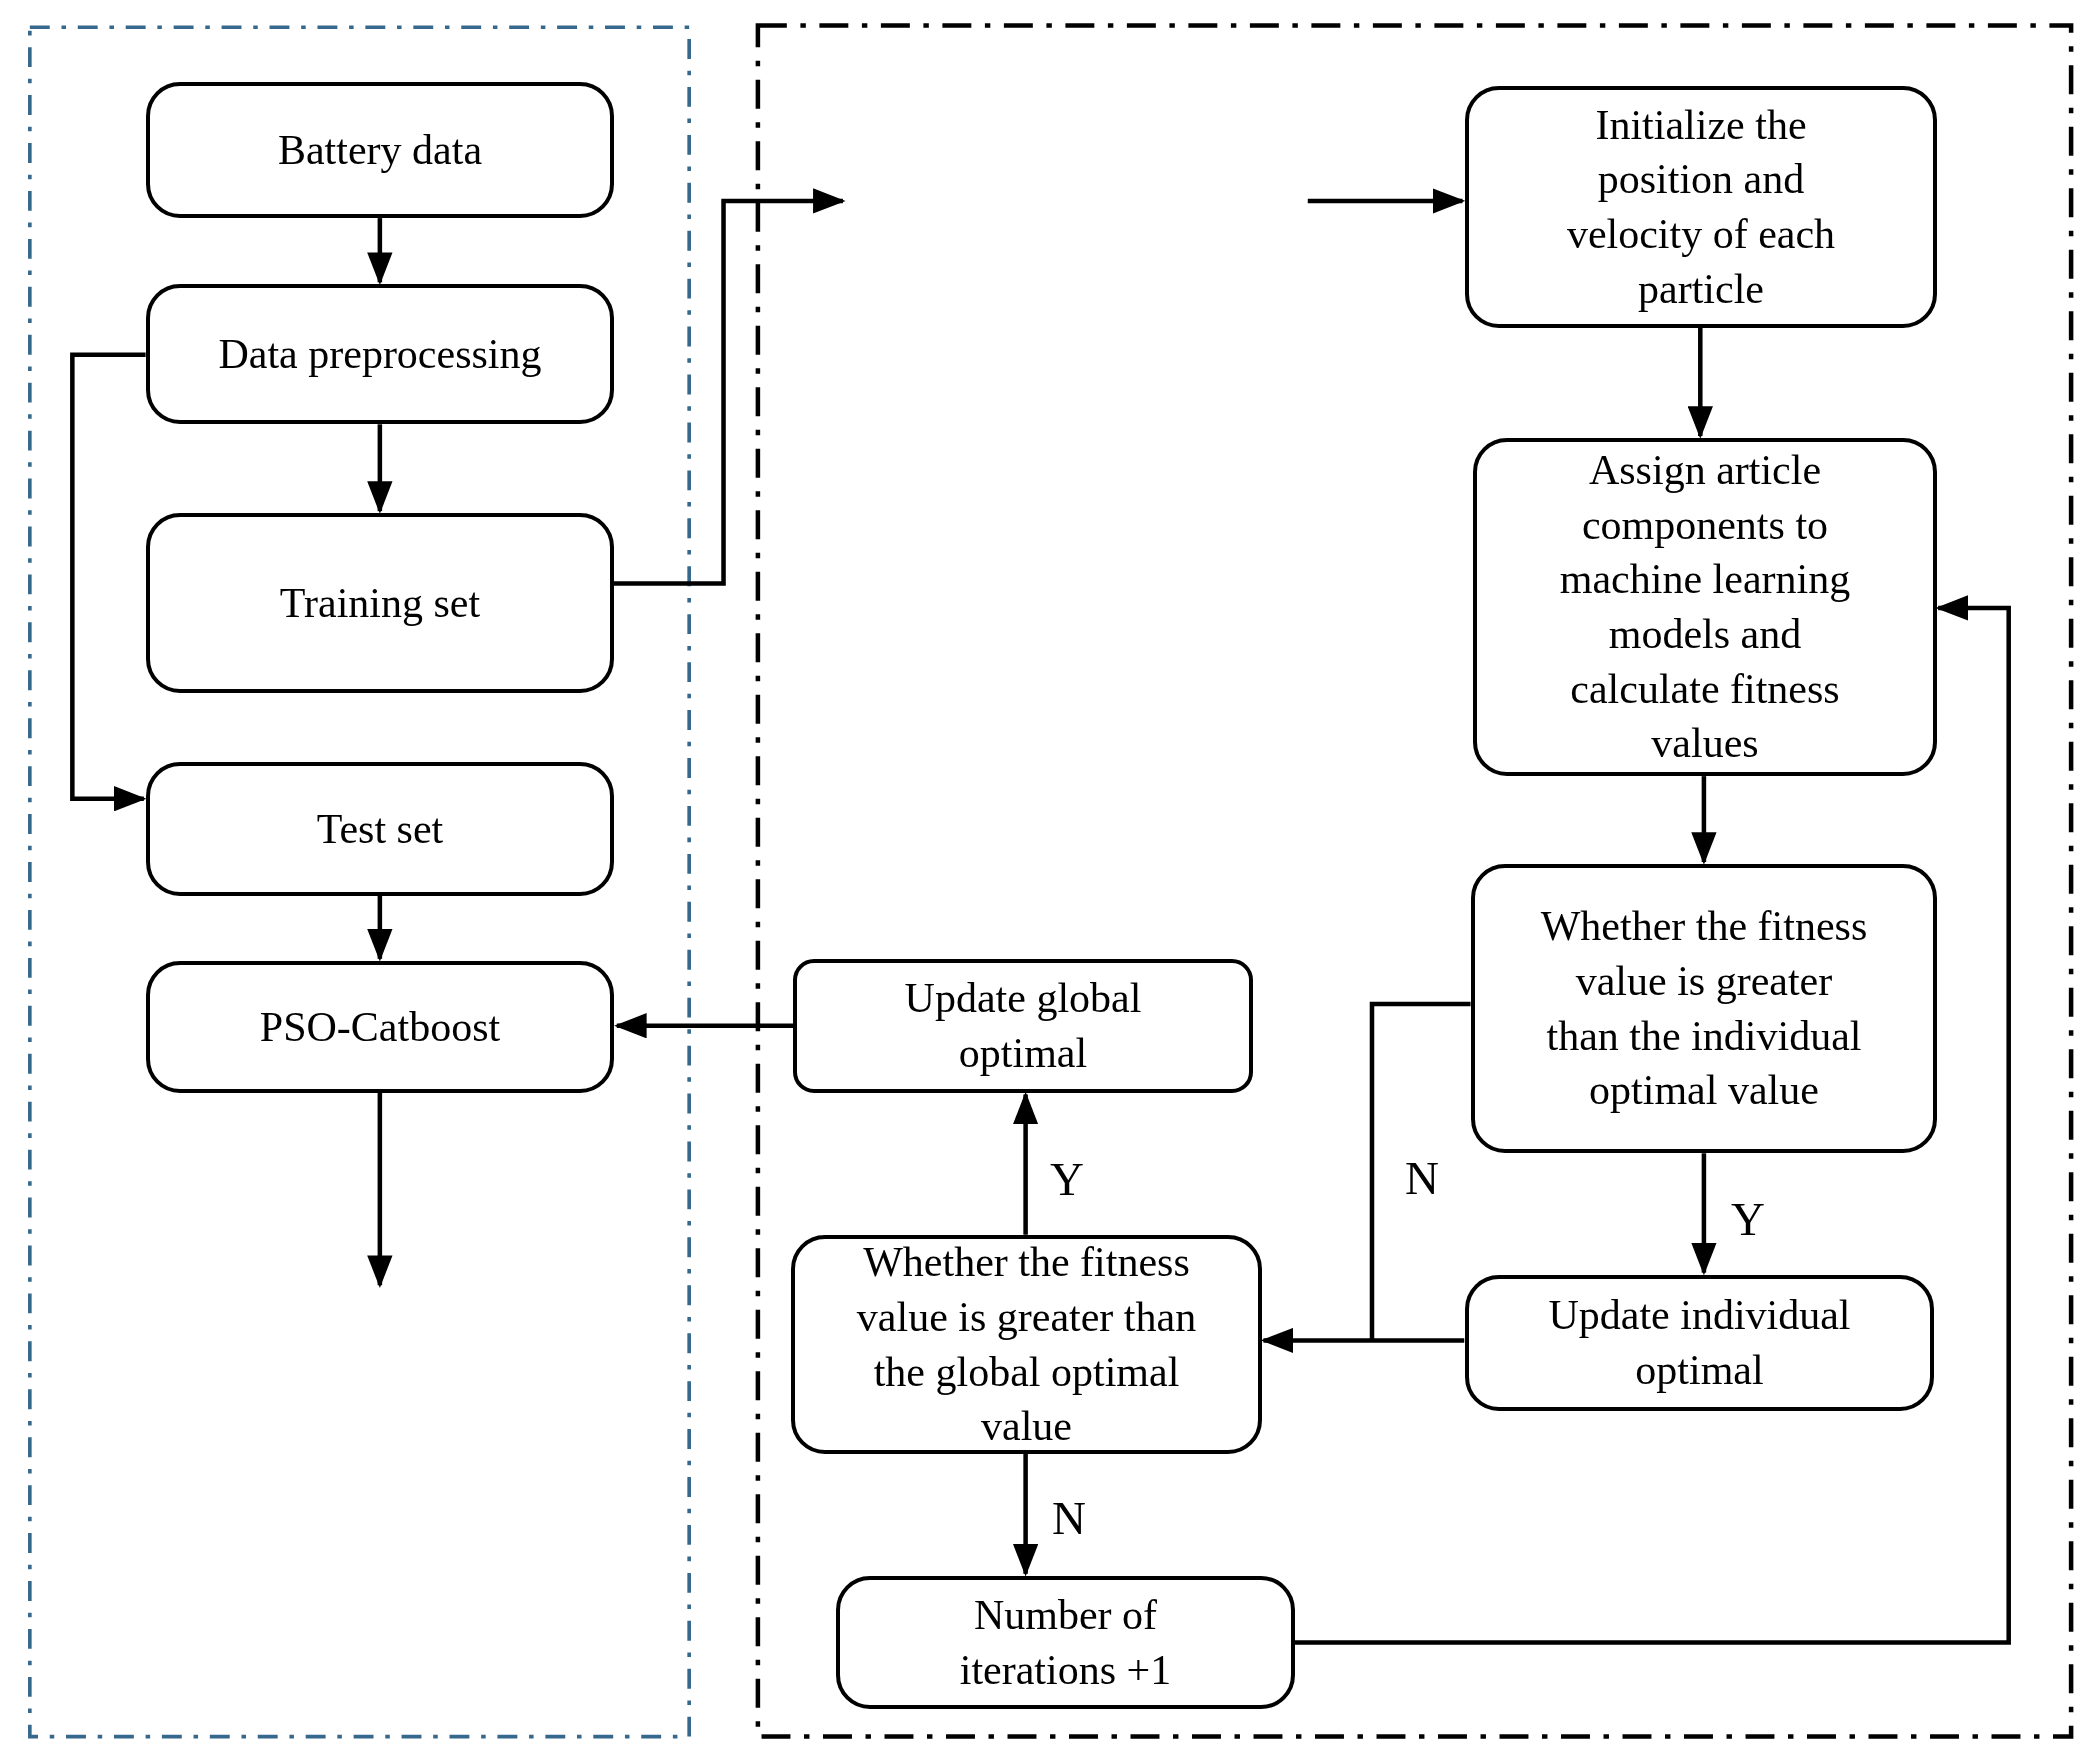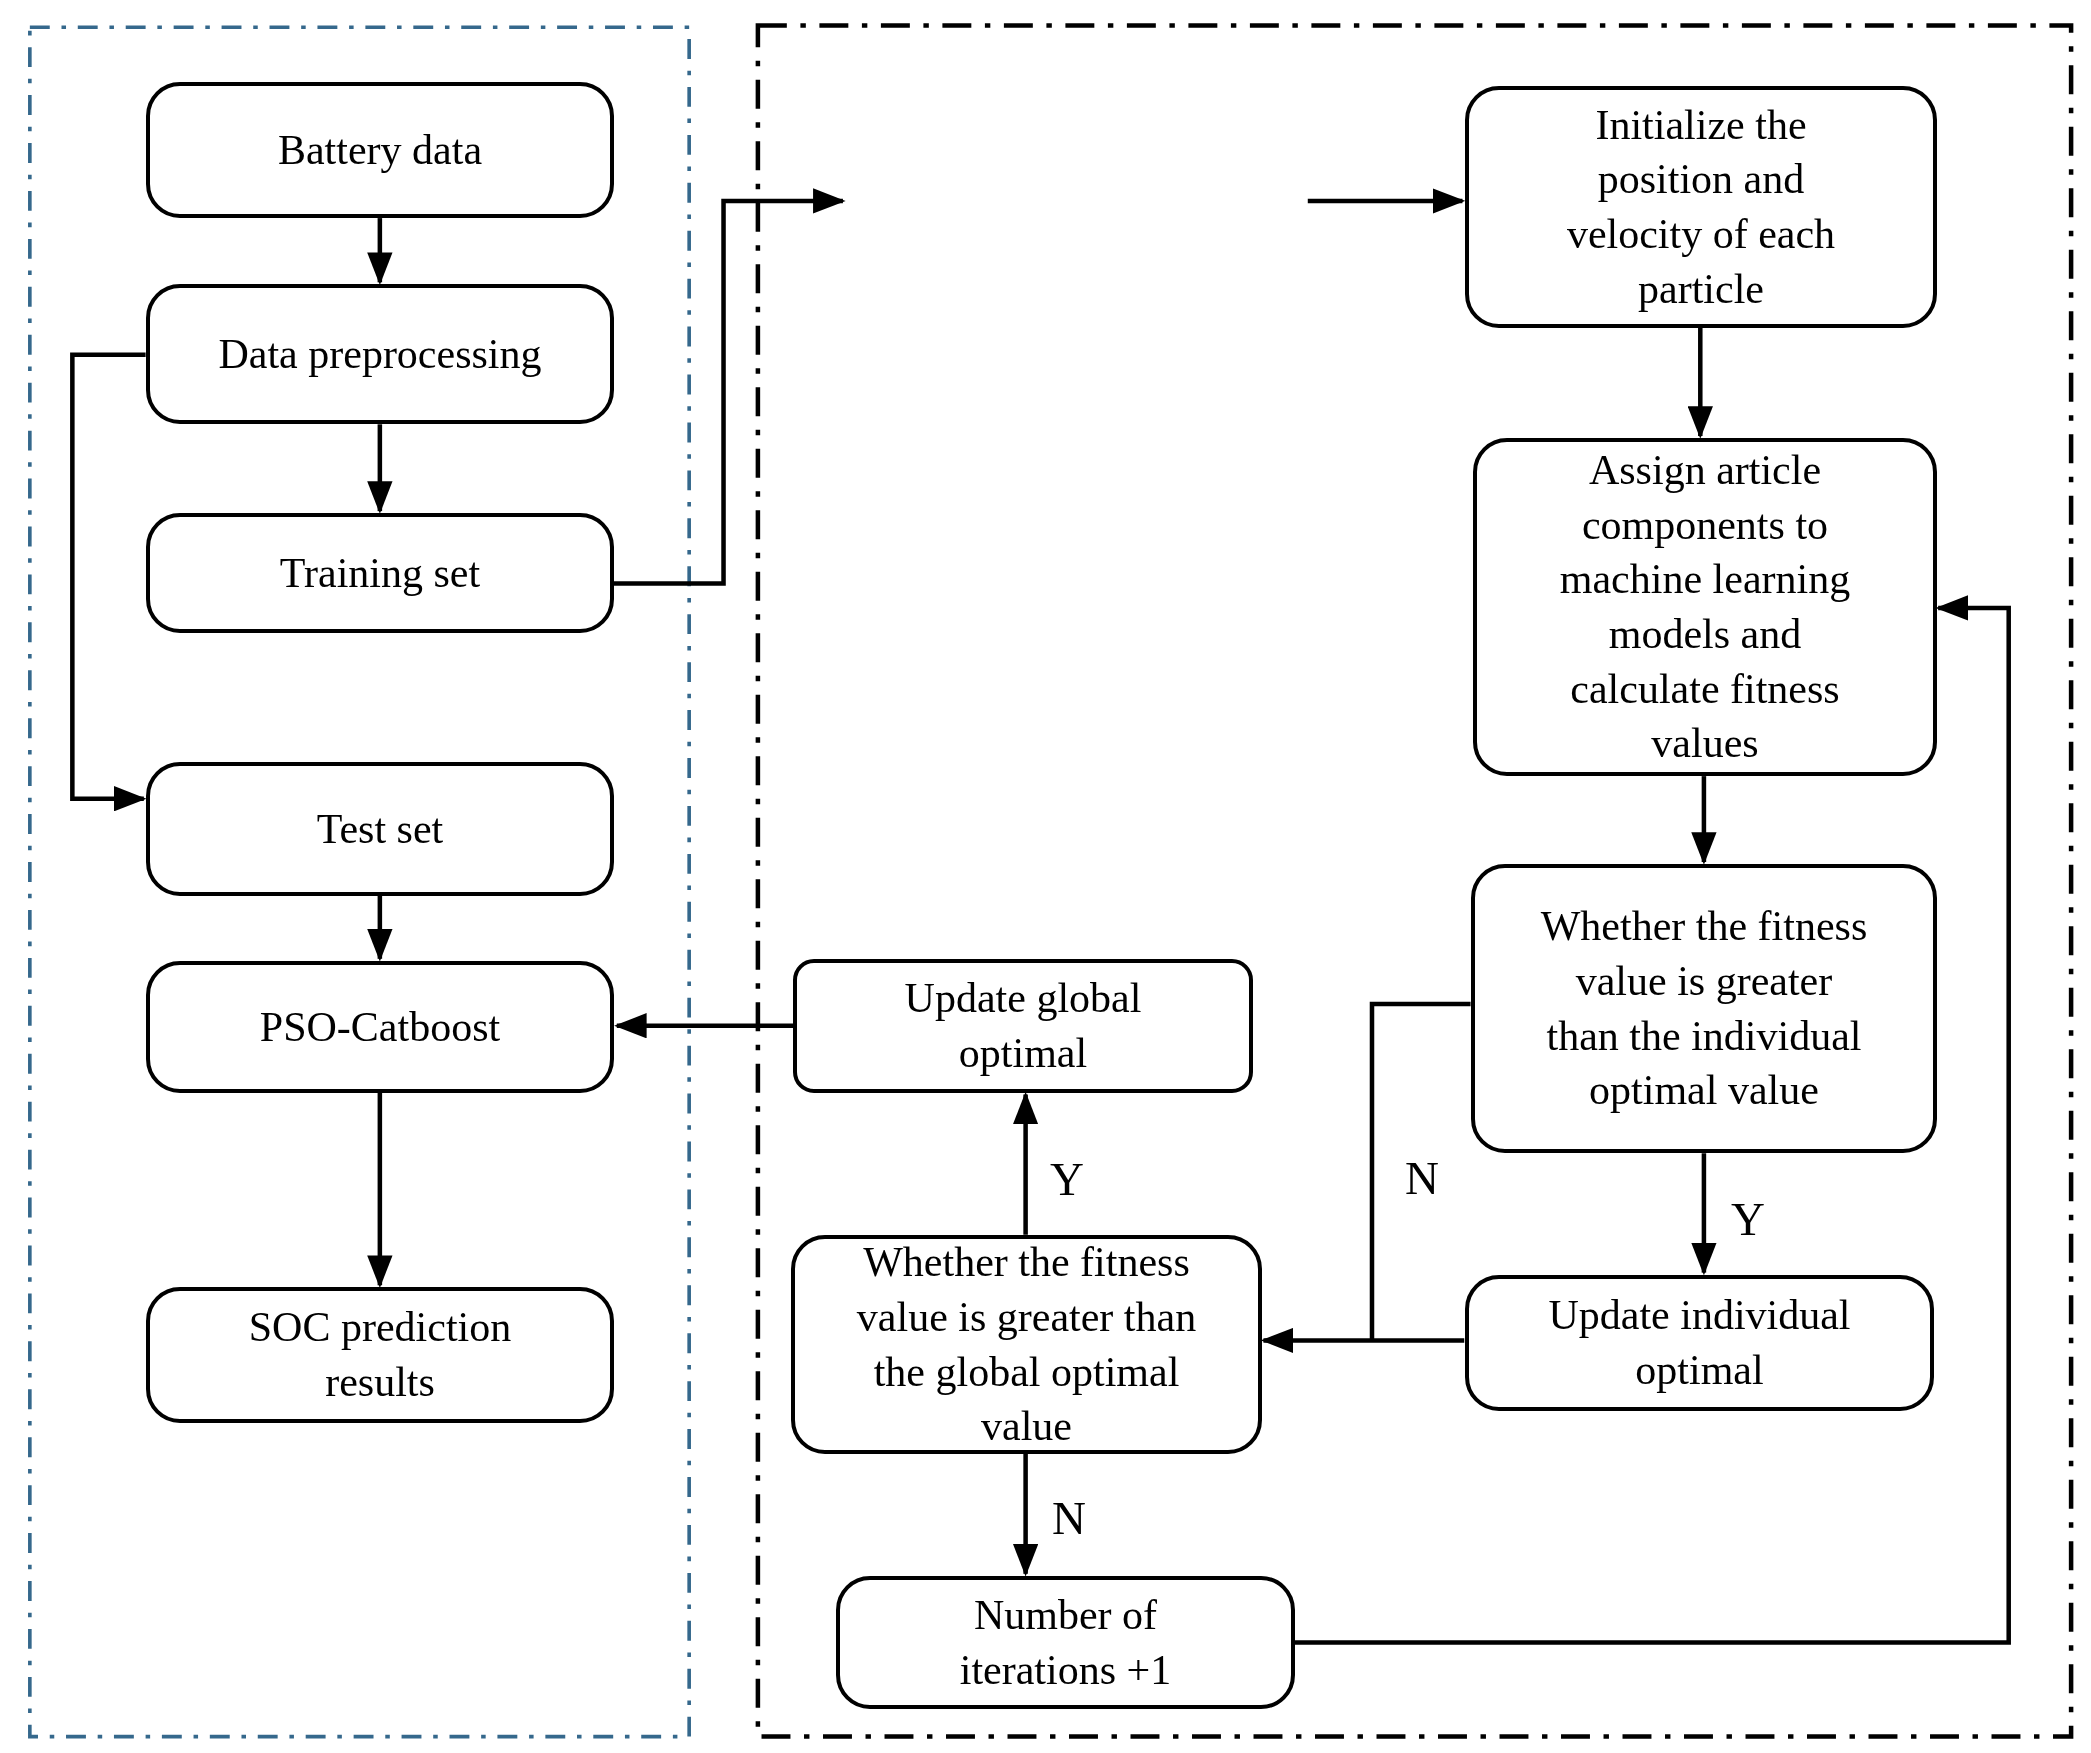--- a/index.html
+++ b/index.html
@@ -65,25 +65,23 @@
       <polyline points="1884,1275 1884,1407" fill="none" stroke="#000000" stroke-width="5" marker-end="url(#arrowhead)"></polyline>
       <polyline points="1626,1110 1517,1110 1517,1482" fill="none" stroke="#000000" stroke-width="5"></polyline>
       <polyline points="1619,1482 1397,1482" fill="none" stroke="#000000" stroke-width="5" marker-end="url(#arrowhead)"></polyline>
       <polyline points="1134,1365 1134,1210" fill="none" stroke="#000000" stroke-width="5" marker-end="url(#arrowhead)"></polyline>
       <polyline points="877,1134 682,1134" fill="none" stroke="#000000" stroke-width="5" marker-end="url(#arrowhead)"></polyline>
       <polyline points="1134,1607 1134,1740" fill="none" stroke="#000000" stroke-width="5" marker-end="url(#arrowhead)"></polyline>
       <polyline points="1386,1816 2221,1816 2221,672 2143,672" fill="none" stroke="#000000" stroke-width="5" marker-end="url(#arrowhead)"></polyline>
     </svg>
     <div class="node" style="left: 146px; top: 82px; width: 468px; height: 136px;">Battery data</div>
     <div class="node" style="left: 146px; top: 284px; width: 468px; height: 140px; text-align: right;">Data preprocessing</div>
-    <div class="node" style="left: 146px; top: 513px; width: 468px; height: 120px;">Training set</div>
+    <div class="node" style="left: 146px; top: 513px; width: 468px; height: 180px;">Training set</div>
     <div class="node" style="left: 146px; top: 732px; width: 468px; height: 134px; margin-top: 30px;">Test set</div>
     <div class="node" style="left: 146px; top: 961px; width: 468px; height: 132px;">PSO-Catboost</div>
-    <div class="node" style="left: 146px; top: 1287px; width: 468px; height: 136px;">SOC prediction
-results</div>
     <div class="node" style="left: 1465px; top: 86px; width: 472px; height: 242px;">Initialize the
 position and
 velocity of each
 particle</div>
     <div class="node" style="left: 1473px; top: 438px; width: 464px; height: 338px;">Assign article
 components to
 machine learning
 models and
 calculate fitness
 values</div>

